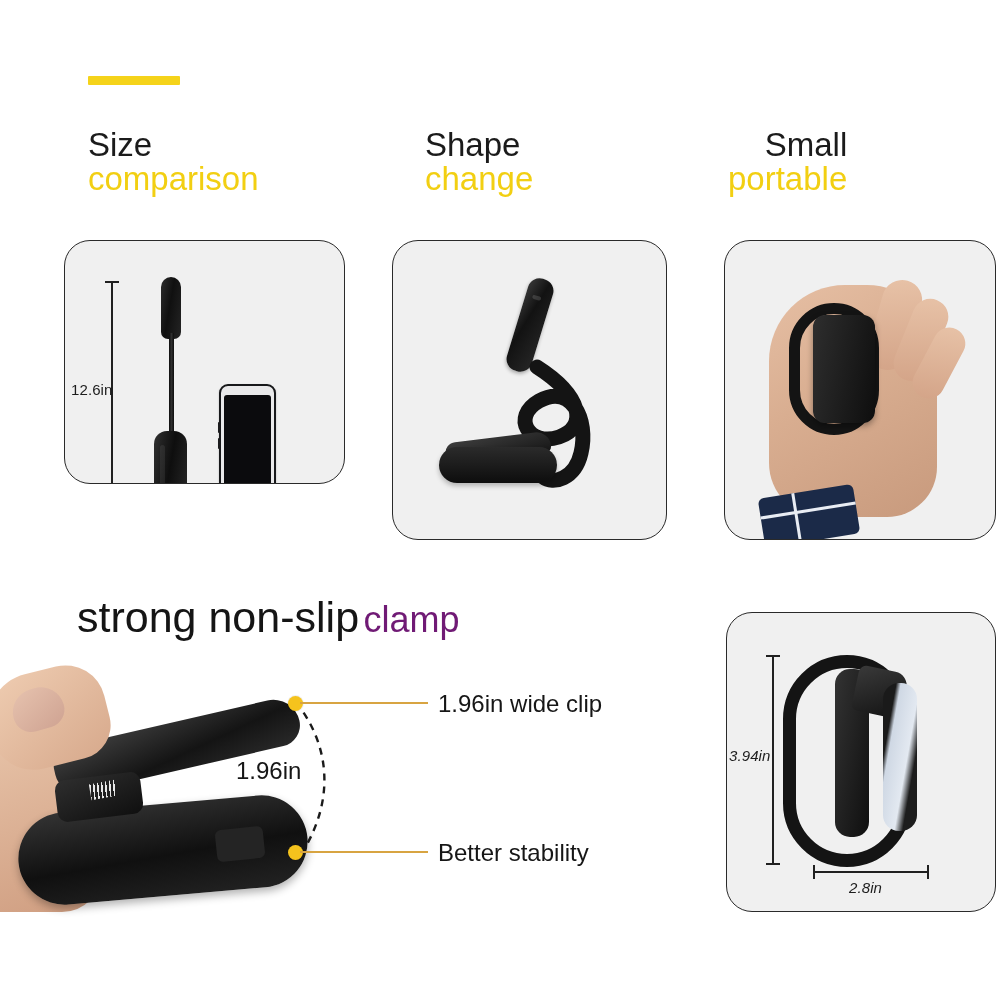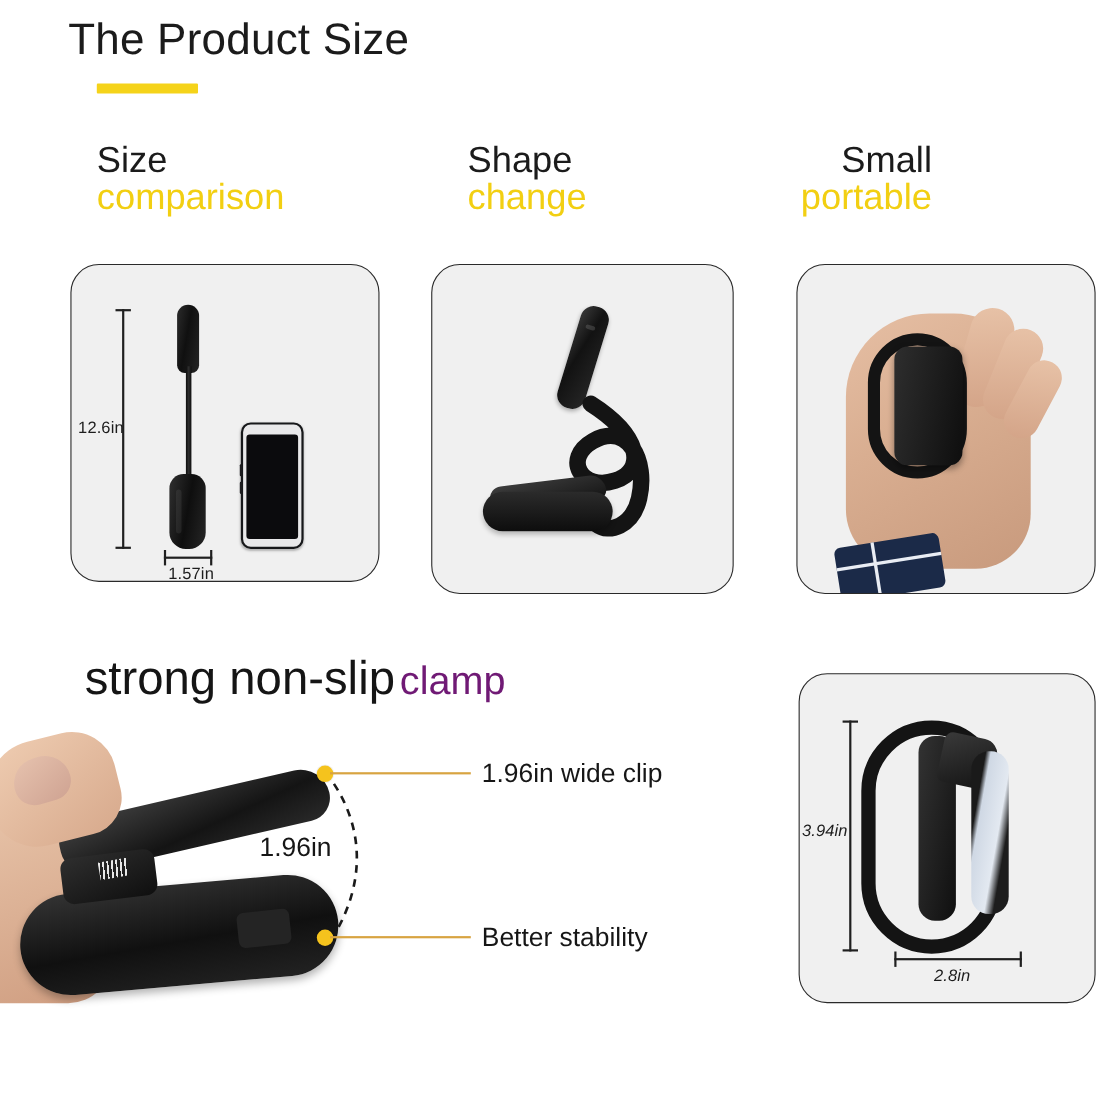--- a/index.html
+++ b/index.html
@@ -32,21 +32,21 @@
   #head-3 { left: 728px; top: 128px; text-align: right; }
 
   
   .panel {
     position: absolute;
     background: #f0f0f0;
     border: 1.6px solid #2a2a2a;
     border-radius: 26px;
     overflow: hidden;
   }
-  #panel-size    { left: 64px;  top: 240px; width: 281px; height: 289px; }
+  #panel-size    { left: 64px;  top: 240px; width: 281px; height: 244px; }
   #panel-shape   { left: 392px; top: 240px; width: 275px; height: 300px; }
   #panel-hand    { left: 724px; top: 240px; width: 272px; height: 300px; }
   #panel-folded  { left: 726px; top: 612px; width: 270px; height: 300px; font-style: italic; }
 
   .panel-inner { position: absolute; inset: 0; }
 
   
   .lamp-head {
     position: absolute; left: 96px; top: 36px;
     width: 20px; height: 62px; border-radius: 10px 10px 7px 7px;
@@ -280,21 +280,20 @@
   .caption {
     position: absolute; left: 0; top: 944px; width: 1000px;
     text-align: center; font-size: 28px; color: #141414;
   }
 </style>
 </head>
 <body>
 
 <div class="page">
 
-  <div class="main-title">The Product Size</div>
   <div class="title-rule"></div>
 
   <div class="col-head" id="head-1">
     <span class="hl1">Size</span>
     <span class="hl2">comparison</span>
   </div>
   <div class="col-head" id="head-2">
     <span class="hl1">Shape</span>
     <span class="hl2">change</span>
   </div>

